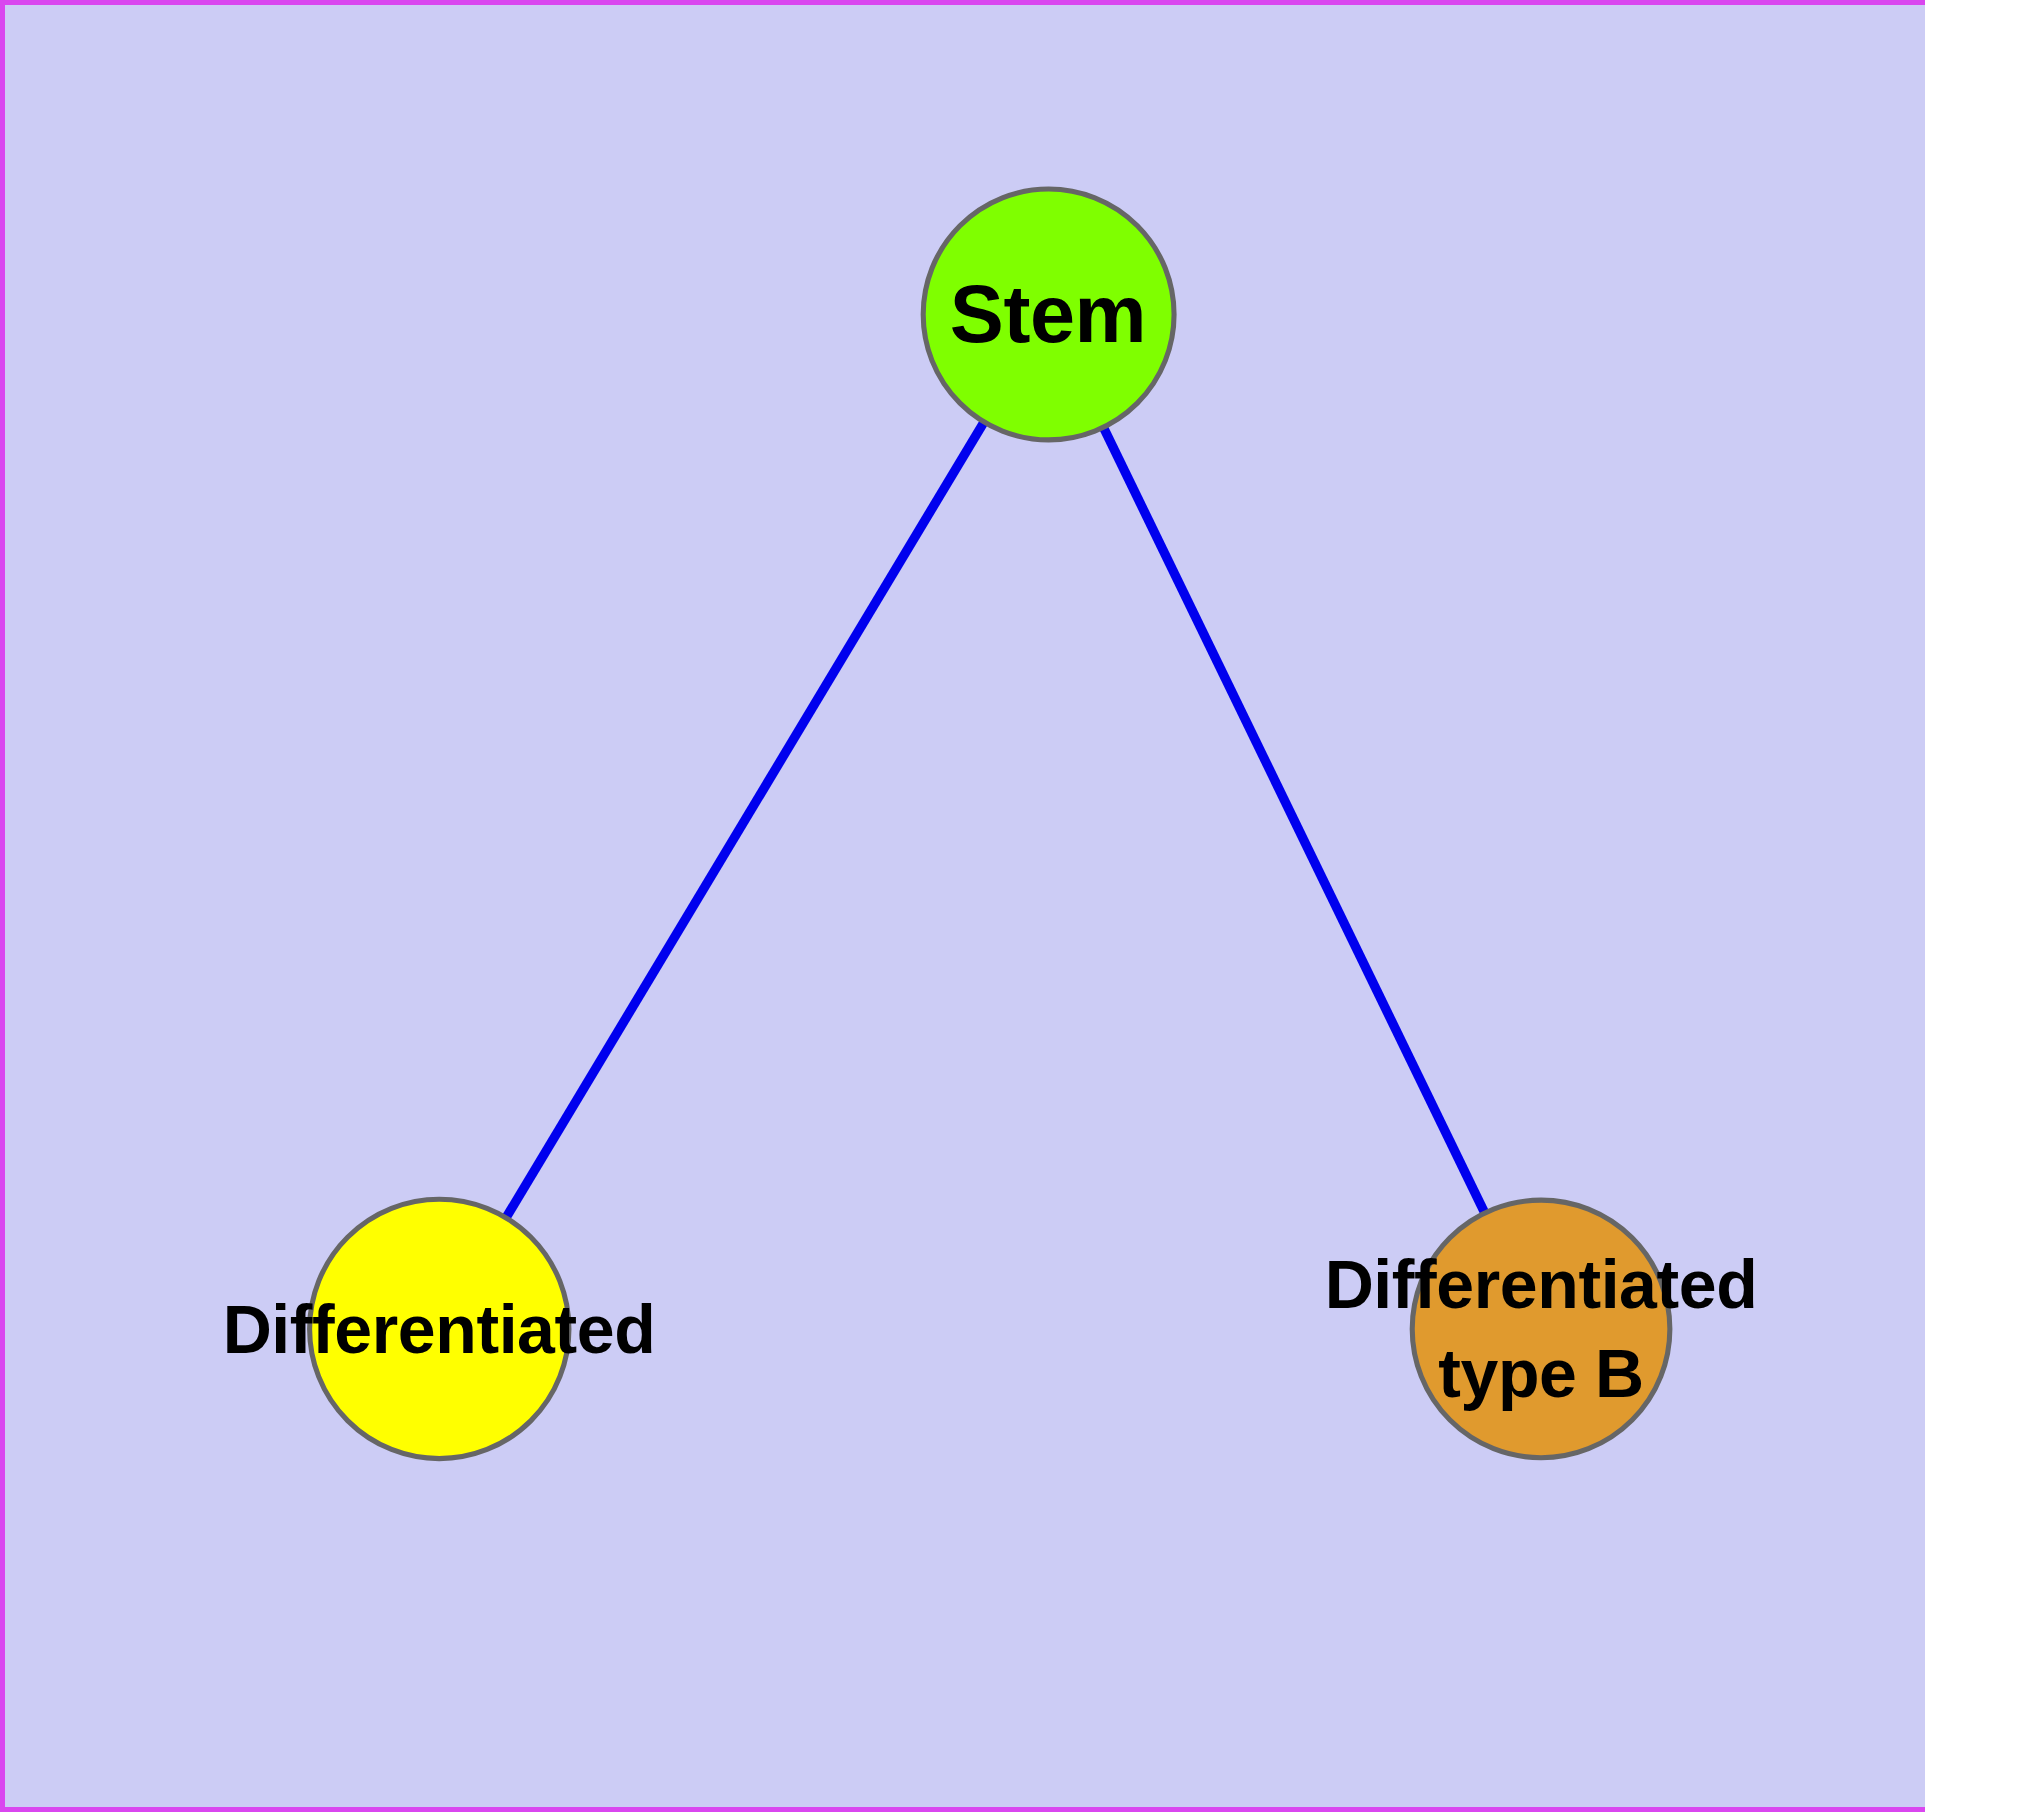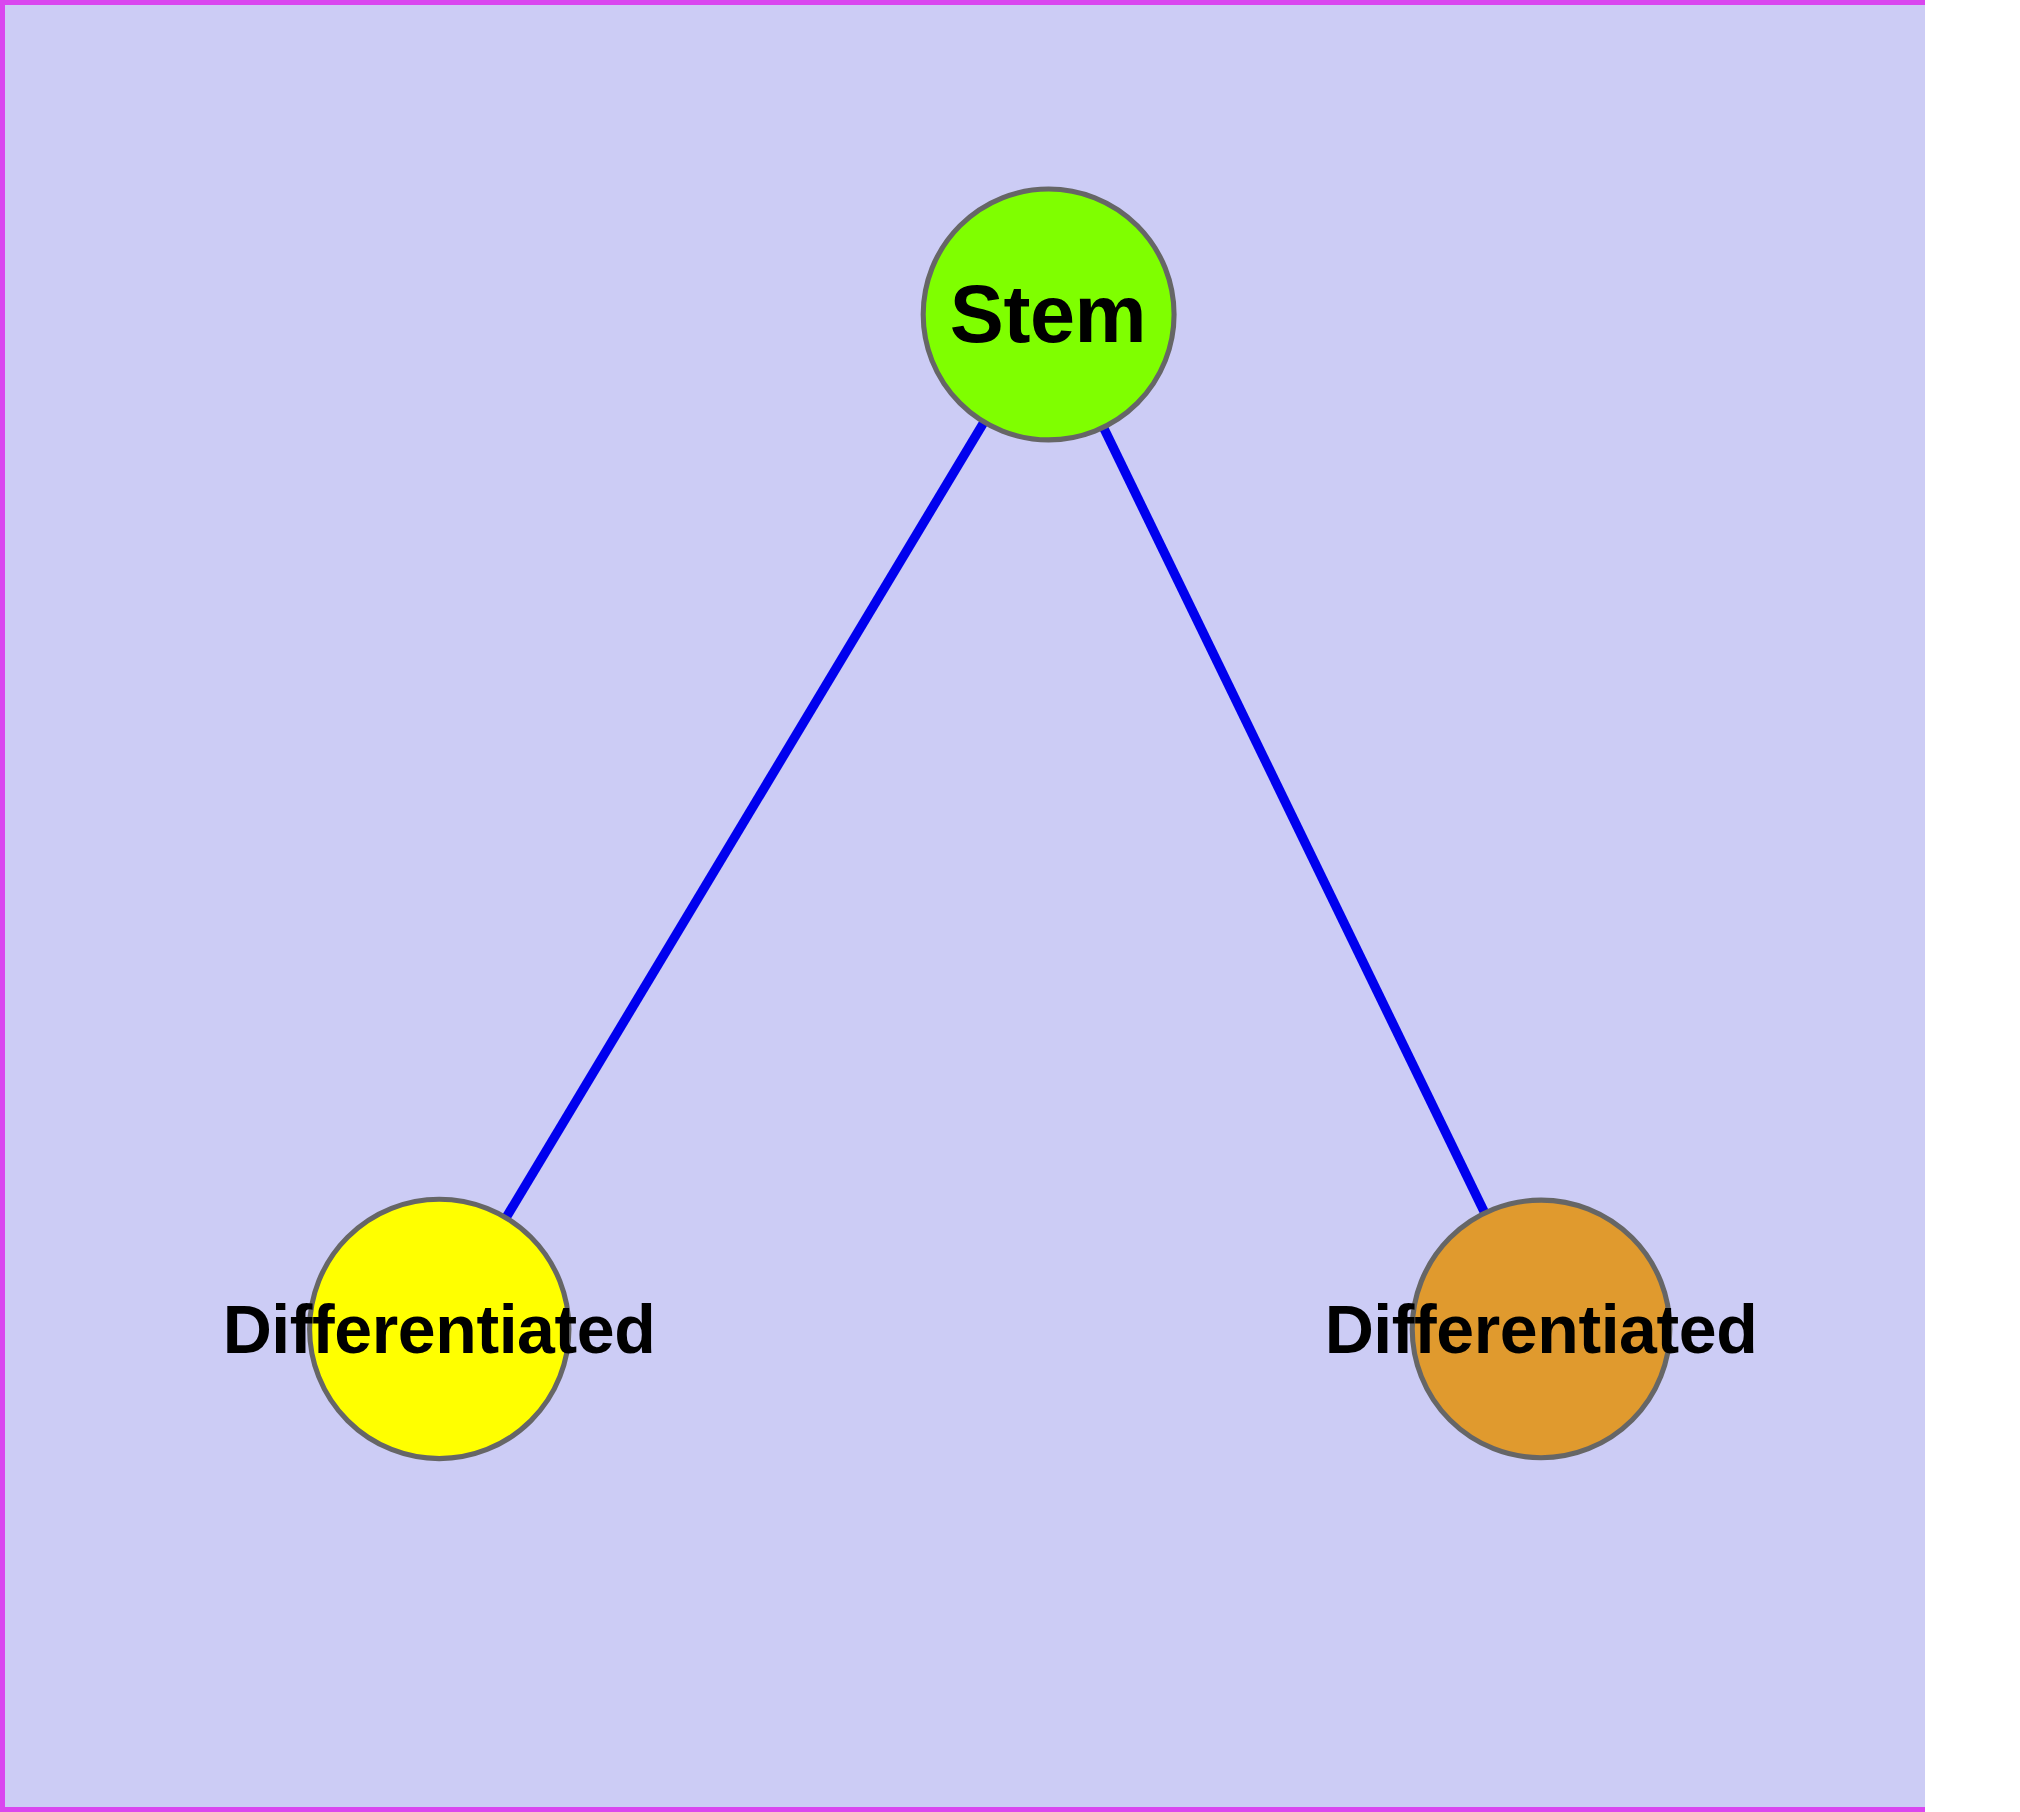--- a/index.html
+++ b/index.html
@@ -64,16 +64,17 @@
 
   <div id="labels-layer">
       <div class="node-label label-stem" style="left: 1048px; top: 314px; color: rgb(0, 0, 0);">
         <div>Stem</div>
       </div>
       <div class="node-label label-child" style="left: 439px; top: 1329px; color: rgb(0, 0, 0);">
         <div>Differentiated</div>
       </div>
       <div class="node-label label-child" style="left: 1541px; top: 1329px; color: rgb(0, 0, 0);">
         <div>Differentiated</div>
+        <div>type B</div>
       </div>
     </div>
 </div>
 
 
 </body></html>

